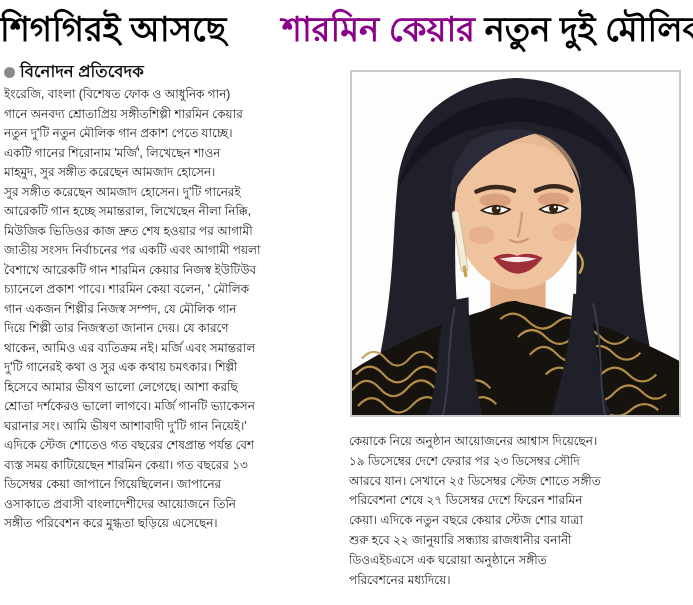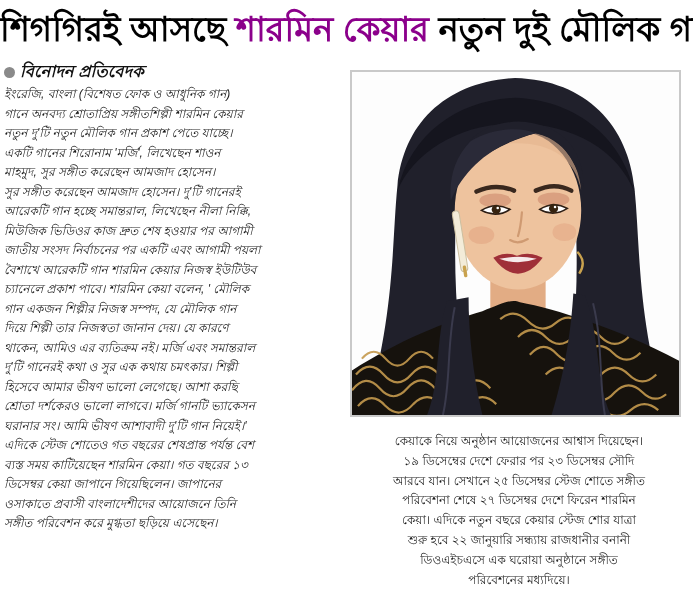--- a/index.html
+++ b/index.html
@@ -21,42 +21,41 @@
     color:var(--body-text);
   }
   .headline{
     position:absolute;top:2px;left:0;width:693px;height:56px;
     text-align:center;
     font-size:34px;font-weight:bold;line-height:54px;
     color:var(--headline-text);
     white-space:nowrap;
     letter-spacing:0px;
   }
-  .headline .hl{color:var(--headline-highlight);}
+  .headline .hl{color:var(--headline-highlight);margin-left:46px;}
   .left-col{
     position:absolute;left:4px;top:61px;width:342px;height:540px;
     overflow:hidden;
-    font-style:italic;
   }
   .byline{
     display:flex;align-items:center;
     font-size:16.5px;font-weight:bold;color:#111;
     height:22px;margin-bottom:2px;
   }
   .byline .bullet{
     display:inline-block;width:11px;height:11px;border-radius:50%;
     background:var(--byline-bullet);margin-right:5px;flex:0 0 auto;
   }
   .bodylines{font-size:12px;color:var(--body-text);}
   .left-col .bodylines .tline{height:19.5px;line-height:19.5px;white-space:nowrap;overflow:hidden;}
   .right-col{
     position:absolute;left:349px;top:432px;width:340px;height:168px;
     overflow:hidden;
   }
-  .right-col .bodylines .tline{height:19.8px;line-height:19.8px;white-space:nowrap;overflow:hidden;text-align:center;}
+  .right-col .bodylines .tline{height:19.8px;line-height:19.8px;white-space:nowrap;overflow:hidden;}
   .photo-frame{
     position:absolute;left:350px;top:70px;
     width:331px;height:347px;
     border:2px solid var(--photo-border);
     background:#fff;
   }
   .photo-frame svg{display:block;width:100%;height:100%;}
 </style>
 </head>
 <body>

